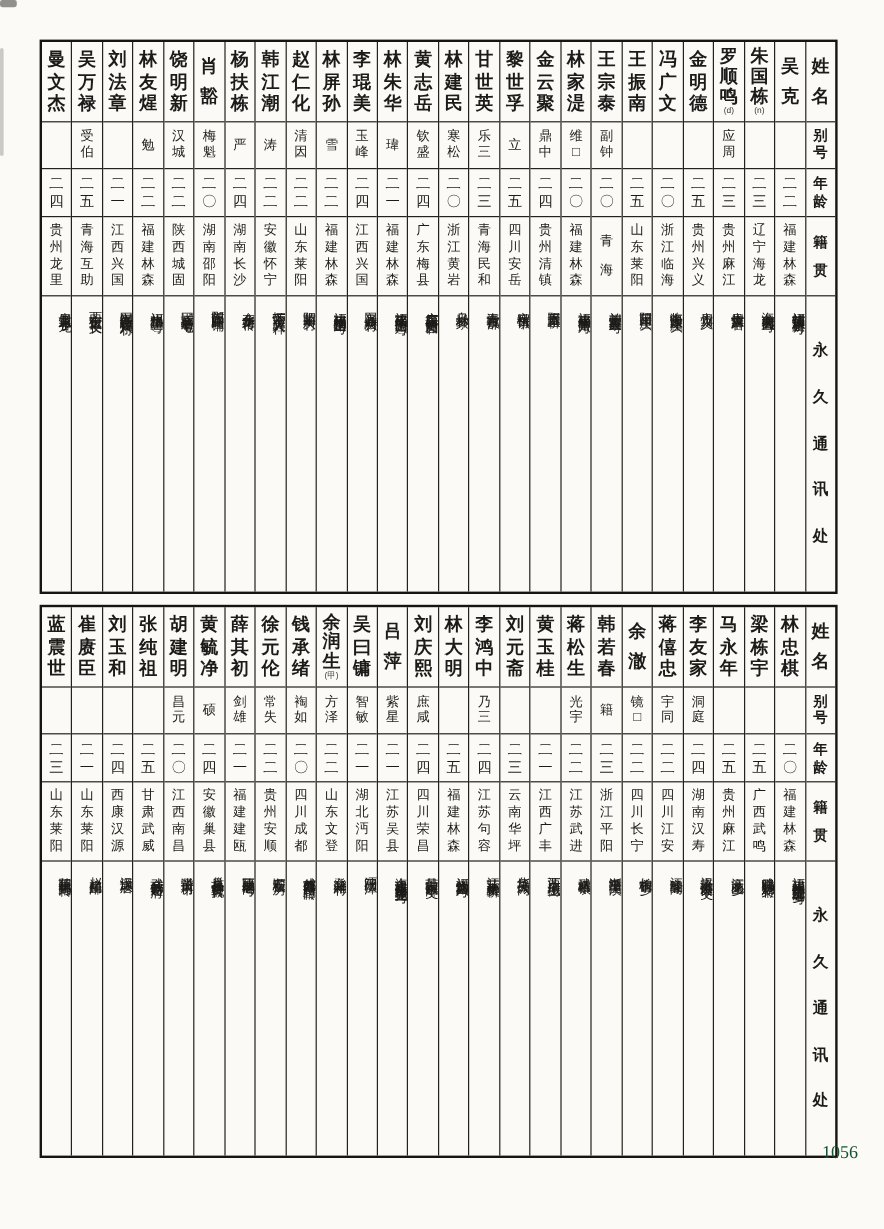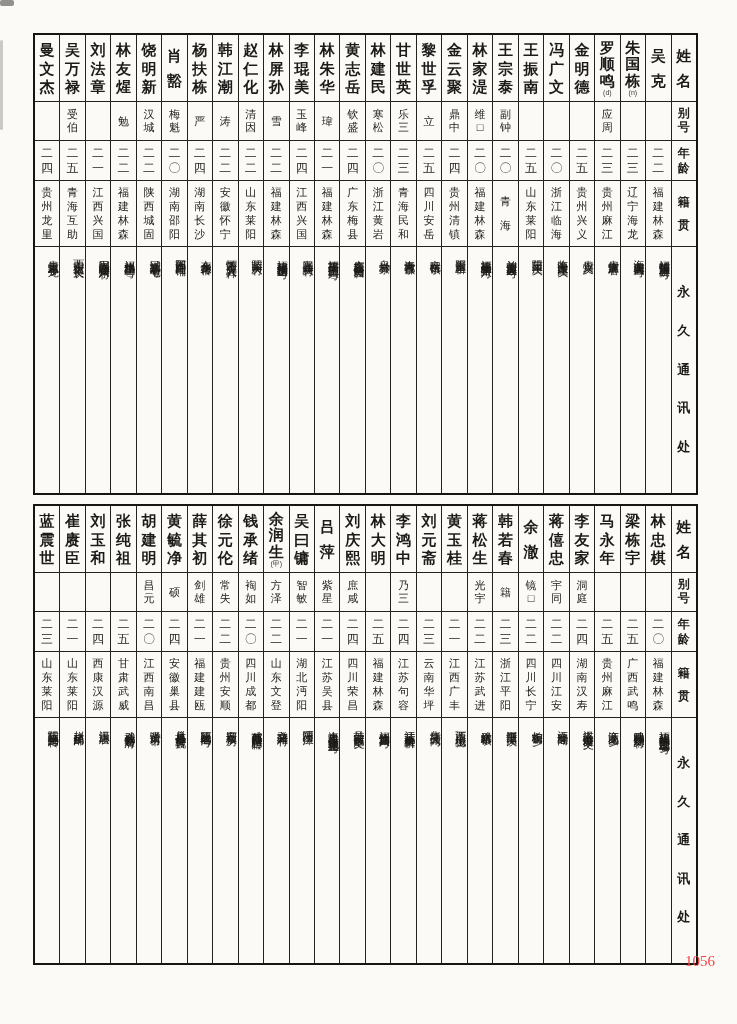--- a/index.html
+++ b/index.html
@@ -55,21 +55,21 @@
   .header-col .cell-alias,.header-col .cell-age{font-size:12px;}
   .header-col .cell-origin{font-size:12px;}
   .header-col .cell-address{
     writing-mode:horizontal-tb;
     display:flex;flex-direction:column;justify-content:space-evenly;align-items:center;
     font-size:13px;font-weight:bold;letter-spacing:0;padding:14px 0;
   }
 
   .page-number{
     position:absolute;left:655px;top:953px;width:60px;
-    font-family:"Liberation Serif",serif;font-size:15px;color:#ef4444;
+    font-family:"Liberation Serif",serif;font-size:15px;color:#14532d;
     text-align:right;
   }
 </style>
 </head>
 <body>
 
 <div class="scan-smudge smudge-tl"></div>
 <div class="scan-smudge smudge-left"></div>
 
 <div id="table-top" class="dir-table">

